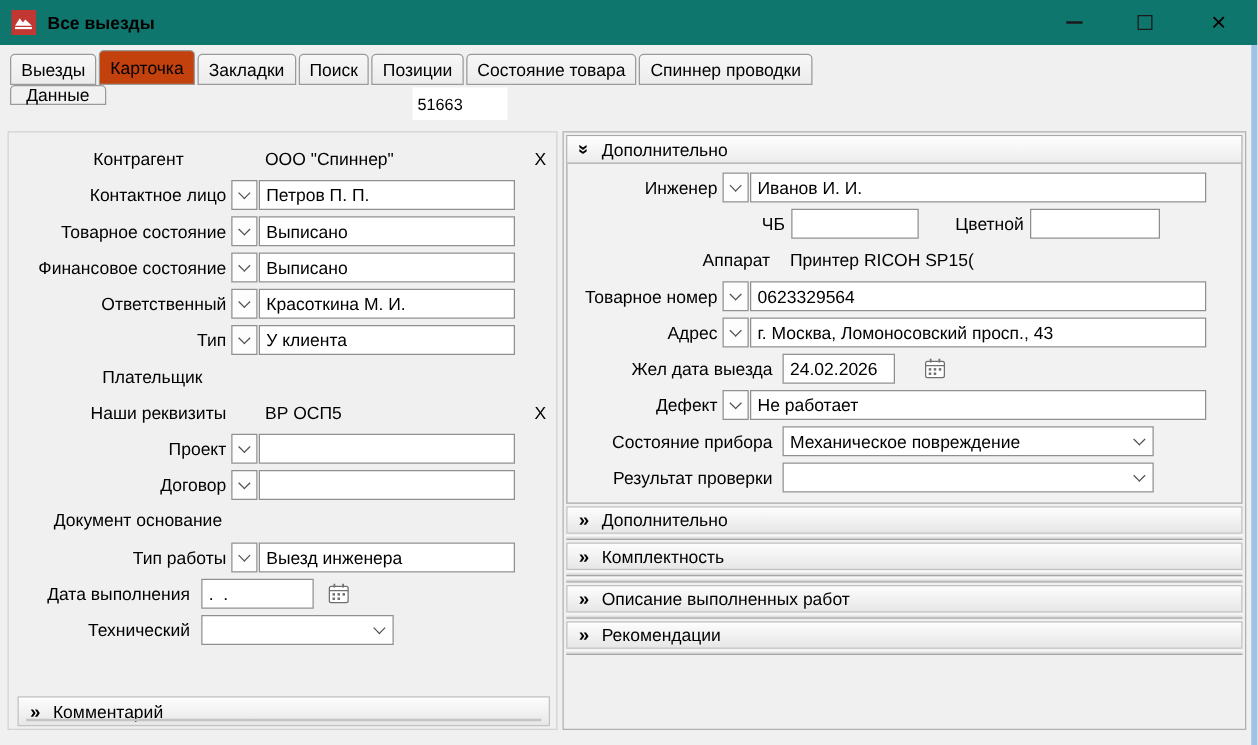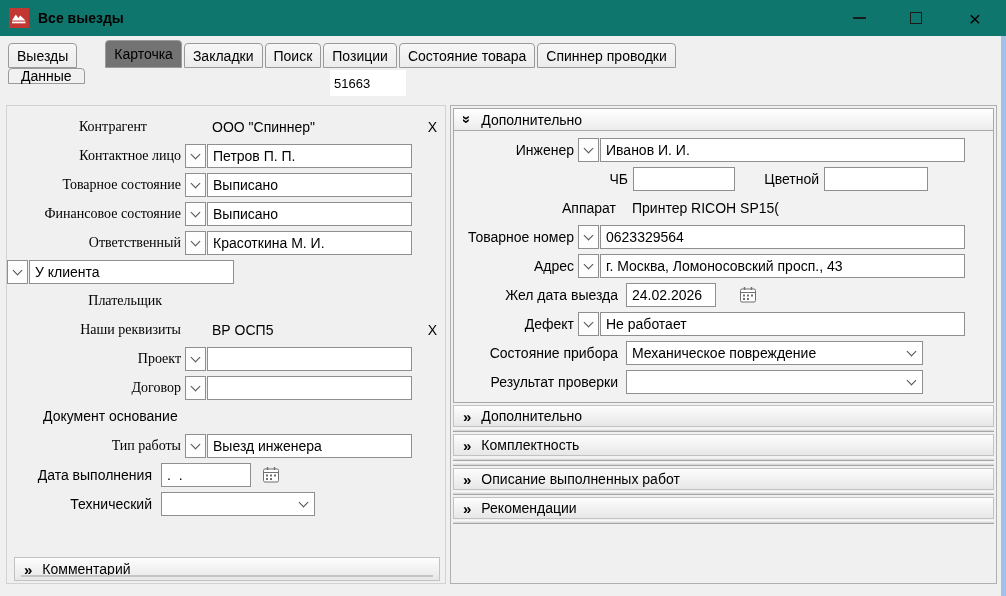--- a/index.html
+++ b/index.html
@@ -15,34 +15,34 @@
   .win-title { font-weight:bold; font-size:14px; margin-left:9px; }
   .win-btn { position:absolute; top:0; height:36px; width:26px; display:flex; align-items:center; justify-content:center; cursor:pointer; }
   .btn-min { right:134px; } .btn-max { right:77px; } .btn-close { right:18px; font-size:21px; font-weight:400; line-height:1; }
   .glyph-min { width:13px; height:2px; background:#1a1a1a; display:block; }
   .glyph-max { width:12px; height:12px; border:1.5px solid #1a1a1a; display:block; background:transparent; }
 
   
   .tabrow { position:absolute; top:40px; left:8px; display:flex; align-items:flex-end; gap:2px; }
   .tab { height:25px; padding:0 8px; display:flex; align-items:center; border:1px solid #9a9a9a;
          border-radius:4px 4px 0 0; background:linear-gradient(#f7f7f7,#ececec); font-size:14px; cursor:pointer; white-space:nowrap; }
-  .tab.active { height:28px; background:#737373; font-size:14px; z-index:2;margin-left:26px; }
+  .tab.active { height:28px; background:#c2410c; font-size:14px; z-index:2; }
   .subtab { position:absolute; top:68px; left:8px; height:16px; padding:0 12px; display:flex; align-items:center;
             border:1px solid #9a9a9a; border-radius:4px 4px 0 0; background:#f1f1f1; cursor:pointer; }
   .docnum { position:absolute; top:70px; left:330px; width:76px; height:26px; background:#ffffff; border:none;
             font-size:13px; padding:0 4px; font-family:inherit; }
 
   
   .left-panel  { position:absolute; top:105px; left:6px;  width:440px; height:479px; border:1px solid #d2d2d2; background:#f0f0f0; padding-top:6px; }
   .right-panel { position:absolute; top:105px; left:450px; width:547px; height:479px; border:1px solid #b0b0b0; background:#f0f0f0; }
   .right-frame { position:absolute; top:36px; right:0; width:5px; height:560px; background:#9fc3e4; }
 
   
   .frow { display:flex; align-items:center; height:29px; }
-  .lbl   { width:178px; text-align:right; padding-right:4px; white-space:nowrap;font-family:Liberation Serif, serif; }
+  .lbl   { width:178px; text-align:right; padding-right:4px; white-space:nowrap; }
   .lbl.pad38 { padding-right:38px; } .lbl.pad23 { padding-right:23px; }
   .lbl-sm { width:150px; text-align:right; padding-right:5px; white-space:nowrap; }
   .group-lbl { margin-left:36px; line-height:29px; height:29px; }
 
   .cbtn { width:21px; height:24px; border:1px solid #8f8f8f; background:#fdfdfd; display:flex; align-items:center;
           justify-content:center; cursor:pointer; flex:none; }
   .chev { display:block; width:7px; height:7px; border-right:1.4px solid #505050; border-bottom:1.4px solid #505050;
           transform:rotate(45deg); margin-top:-3px; }
   .inp { height:24px; border:1px solid #8f8f8f; background:#fff; font-family:inherit; font-size:14px; padding:0 5px; margin-left:1px; }
   .inp.w205 { width:205px; } .inp.w90 { width:90px; margin-left:4px; } .inp.flex1 { flex:1; min-width:0; }
@@ -148,20 +148,21 @@
     <div class="frow">
       <span class="lbl">Ответственный</span>
       <span class="cbtn">
           <i class="chev"></i>
         </span>
       <input class="inp w205" value="Красоткина М. И." style="">
     </div>
 
 
     <div class="frow">
+      <span class="lbl">Тип</span>
       <span class="cbtn">
           <i class="chev"></i>
         </span>
       <input class="inp w205" value="У клиента" style="">
     </div>
 
     <div class="frow">
       <span class="lbl pad23">Плательщик</span>
     </div>
 

